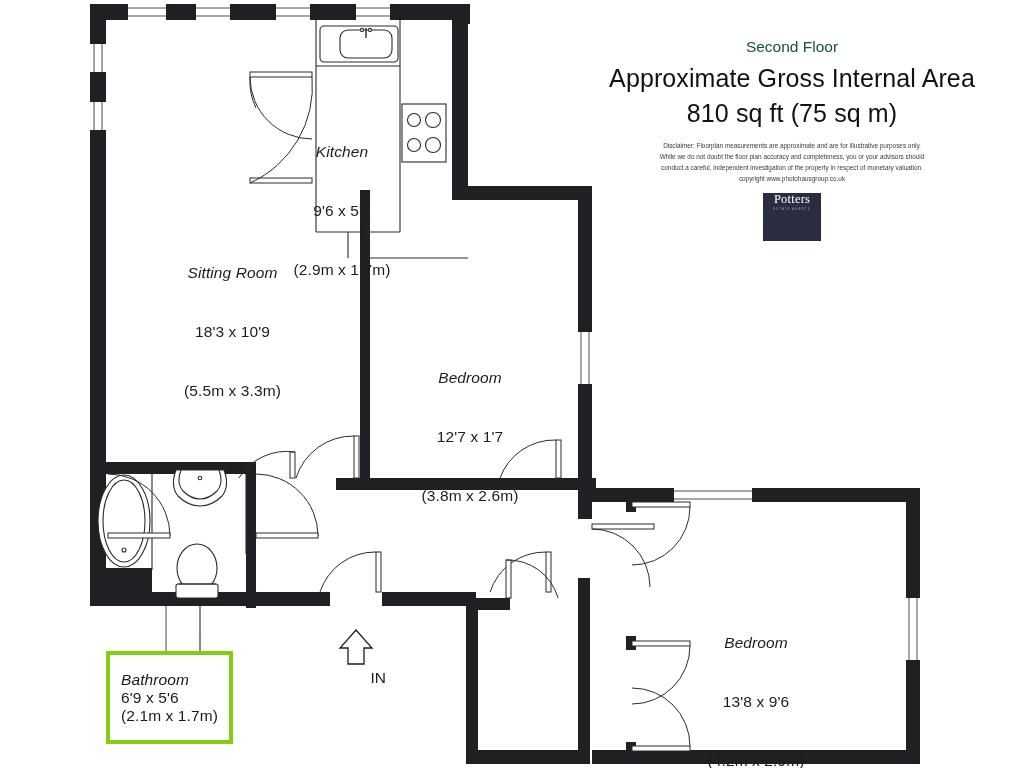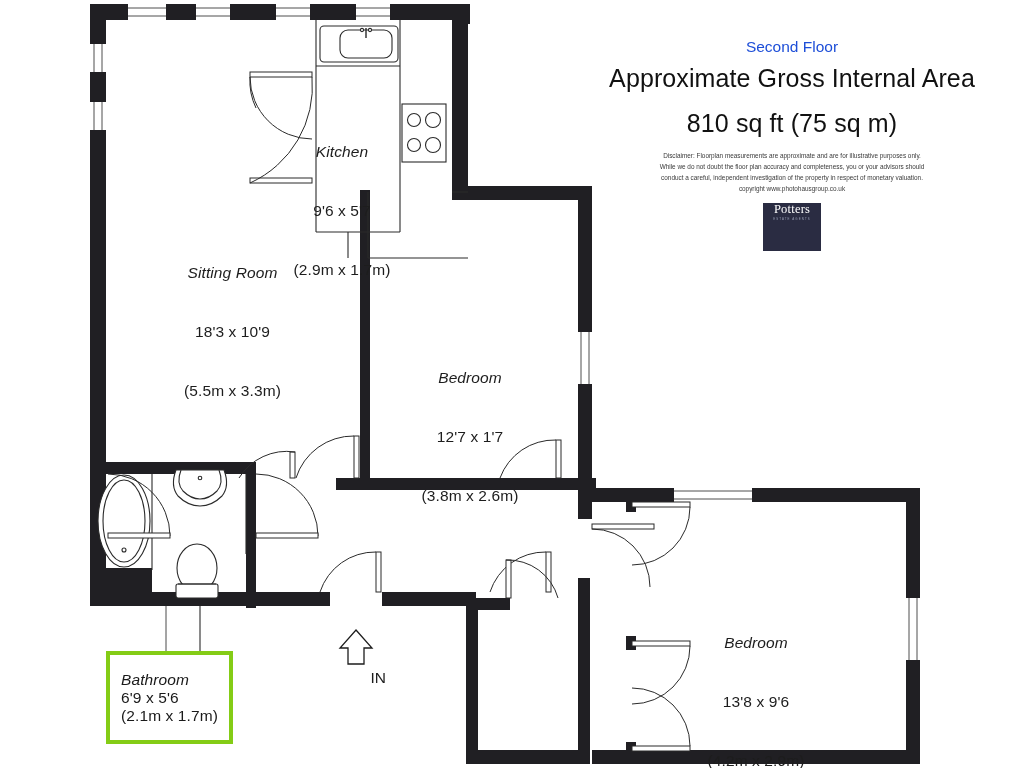--- a/index.html
+++ b/index.html
@@ -42,33 +42,33 @@
 
   #header-block {
     position: absolute;
     left: 560px;
     top: 0px;
     width: 464px;
     text-align: center;
   }
   #floor-name {
     font-size: 15.5px;
-    color: #1d4ed8;
+    color: #14532d;
     margin-top: 38px;
   }
   #area-title {
     font-size: 25px;
     color: #111;
     margin-top: 8px;
     letter-spacing: 0.1px;
   }
   #area-value {
     font-size: 25px;
     color: #111;
-    margin-top: 16px;
+    margin-top: 6px;
     letter-spacing: 0.1px;
   }
   #disclaimer {
     font-size: 6.4px;
     color: #3a3a3a;
     line-height: 1.72;
     margin-top: 12px;
     font-family: "Liberation Sans", sans-serif;
   }
   #disclaimer div { white-space: nowrap; }

